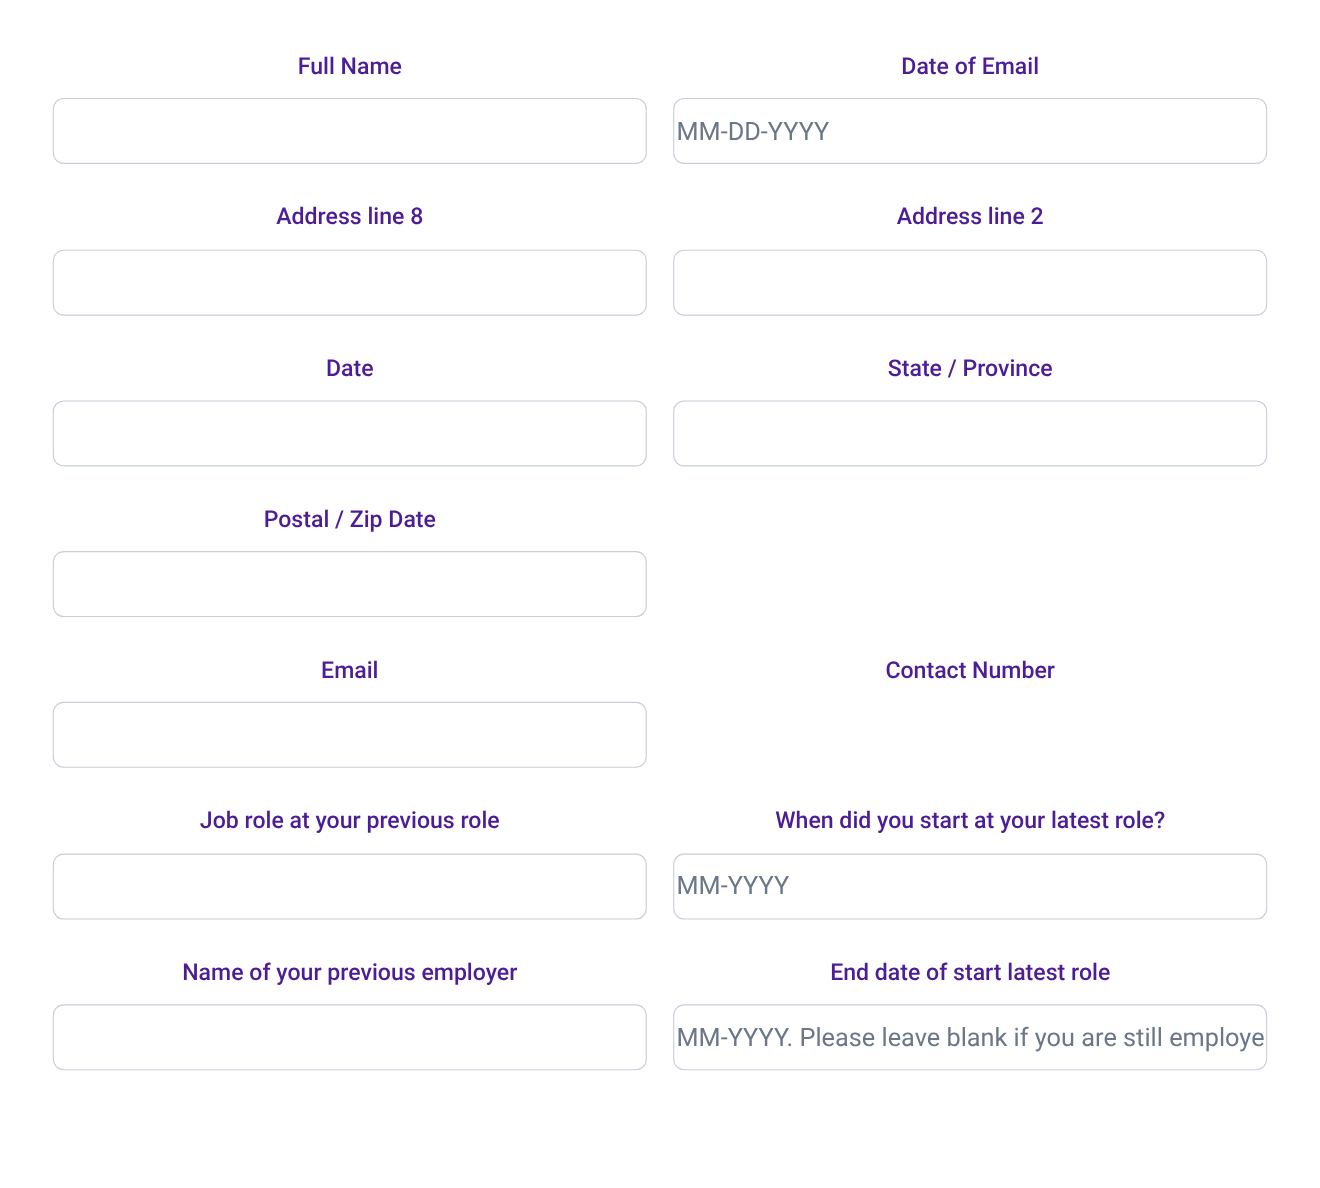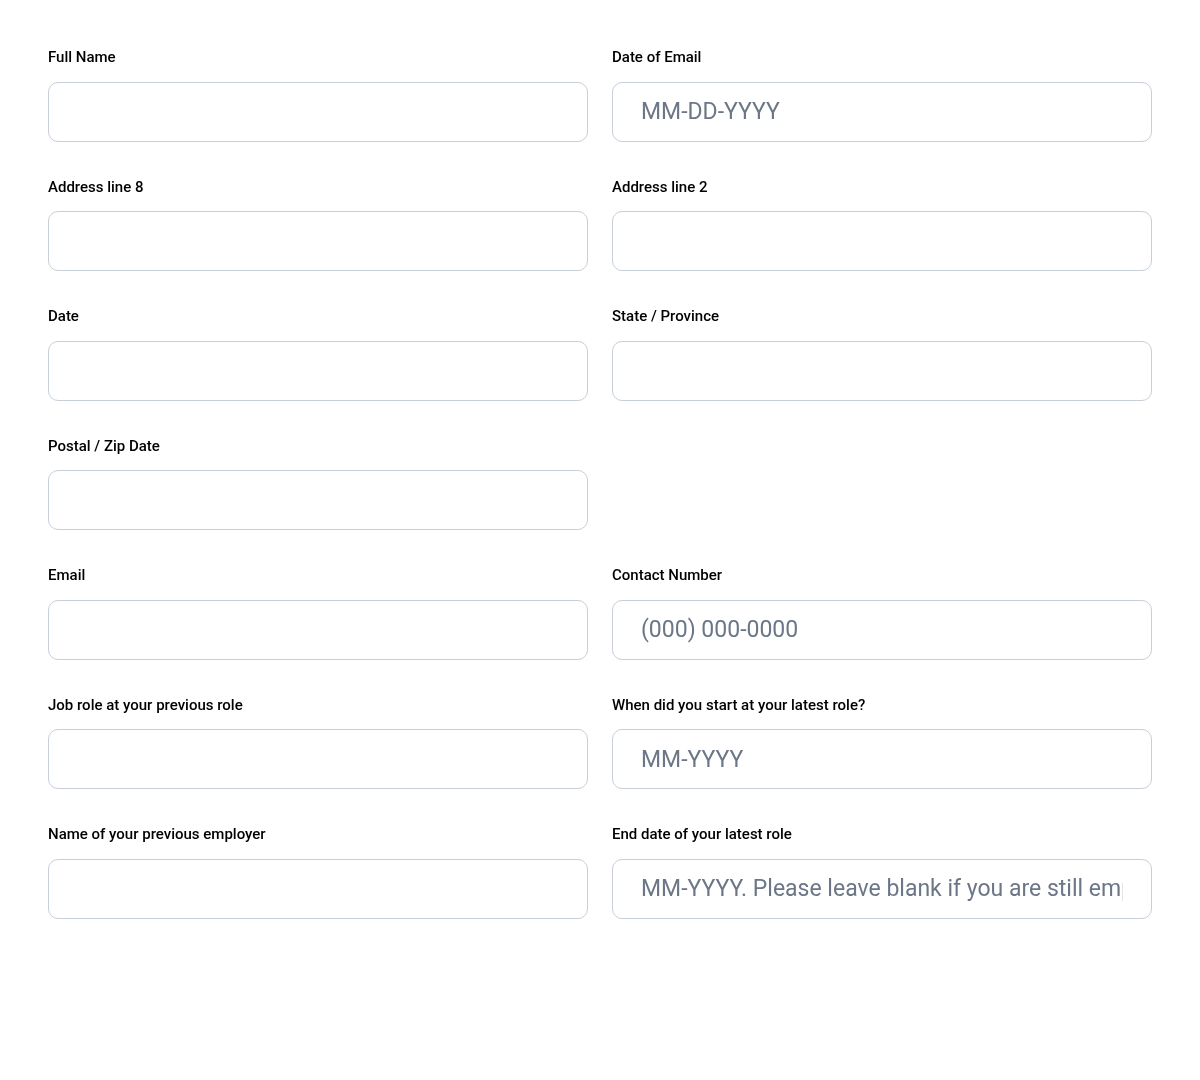--- a/index.html
+++ b/index.html
@@ -21,32 +21,33 @@
       max-width: 1104px;
     }
     .field {
       display: flex;
       flex-direction: column;
     }
     .field.full-left {
       grid-column: 1 / 2;
     }
     label {
-      font-size: 15px;
+      font-size: 21px;
       font-weight: 500;
-      color: #000000;
+      color: #4c1d95;
       margin-bottom: 14px;
       line-height: 1.3;
+      text-align: center;
     }
     input[type="text"] {
       width: 100%;
       height: 60px;
       border: 1.5px solid #c8cfd9;
       border-radius: 10px;
-      padding: 0 28px;
+      padding: 0 2px;
       font-size: 23px;
       color: #1e2a3a;
       background: #ffffff;
       outline: none;
       font-family: inherit;
     }
     input[type="text"]::placeholder {
       color: #6b7687;
       opacity: 1;
     }
@@ -92,36 +93,35 @@
   </div>
   <div></div>
 
   <div class="field">
     <label>Email</label>
     <input type="text" placeholder="" style="">
   </div>
 
   <div class="field">
     <label>Contact Number</label>
-    <input type="text" placeholder="(000) 000-0000" style="">
   </div>
 
   <div class="field">
     <label>Job role at your previous role</label>
     <input type="text" placeholder="" style="">
   </div>
 
   <div class="field">
     <label>When did you start at your latest role?</label>
     <input type="text" placeholder="MM-YYYY" style="">
   </div>
 
   <div class="field">
     <label>Name of your previous employer</label>
     <input type="text" placeholder="" style="">
   </div>
 
   <div class="field">
-    <label>End date of your latest role</label>
+    <label>End date of start latest role</label>
     <input type="text" placeholder="MM-YYYY. Please leave blank if you are still employed" style="">
   </div>
 
 </form>
 
 </body></html>

